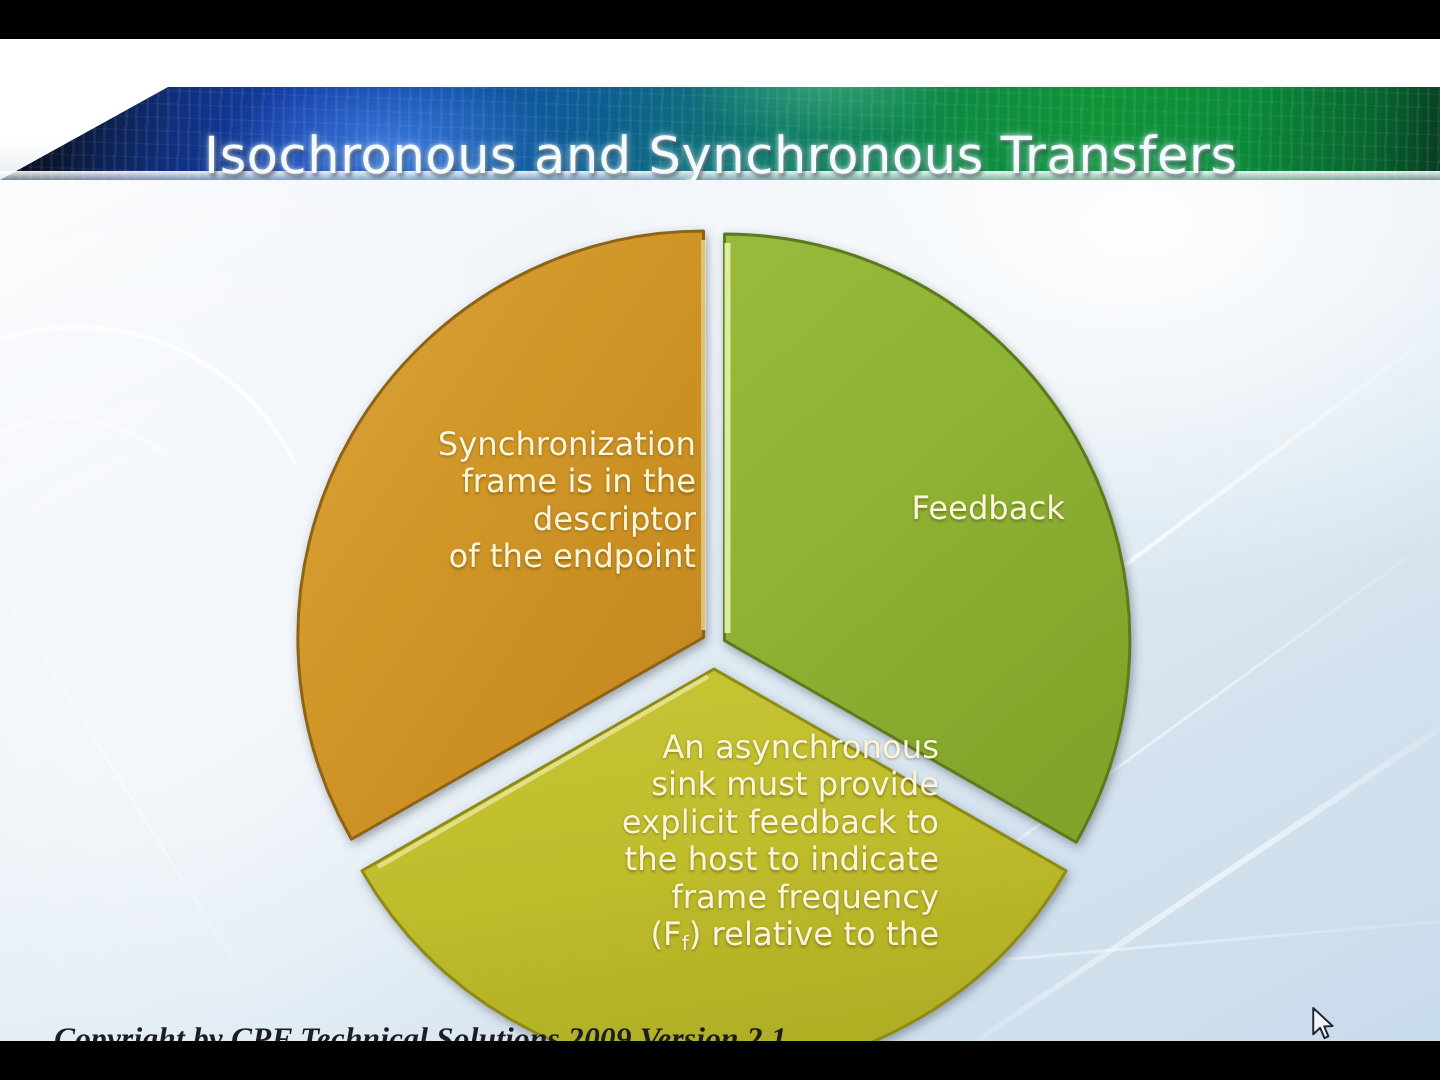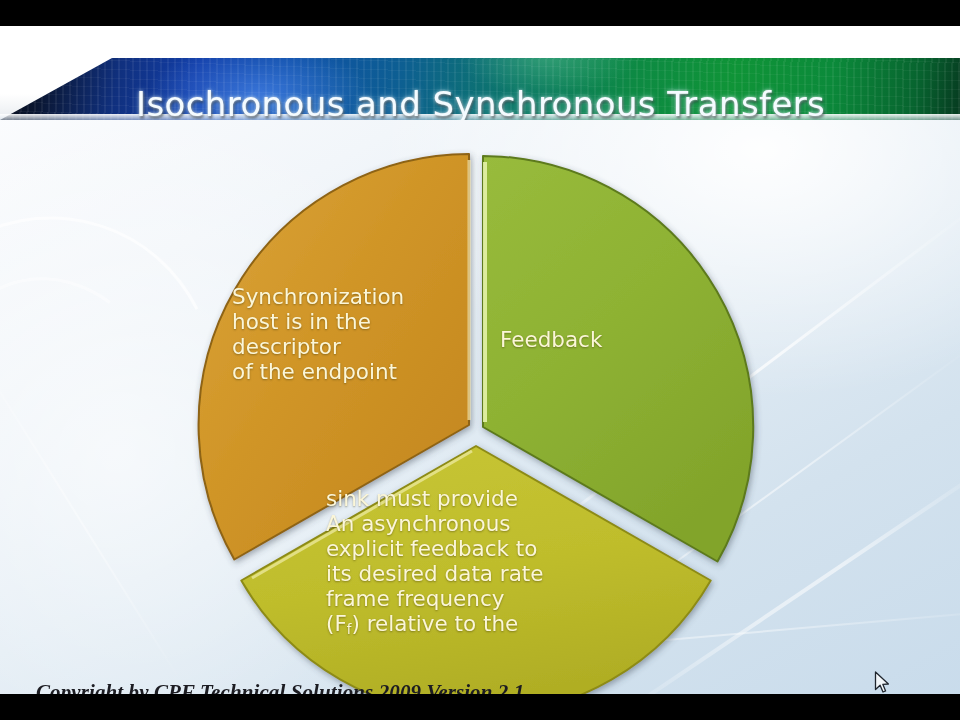--- a/index.html
+++ b/index.html
@@ -149,21 +149,21 @@
     width: 580px;
     height: 566px;
   }
   #pie-chart svg { display: block; width: 580px; height: 566px; overflow: visible; }
 
   .slice-label {
     position: absolute;
     color: #fbf6d8;
     font-family: "DejaVu Sans", sans-serif;
     font-weight: 400;
-    text-align: left;
+    text-align: right;
     line-height: 1.16;
     text-shadow: 0 1px 2px rgba(60,50,10,0.45);
     pointer-events: none;
   }
   #label-orange {
     left: 46px;
     top: 155px;
     width: 232px;
     font-size: 21.5px;
   }
@@ -294,34 +294,34 @@
           <path d="M 290 316
                    L 524.7 450.5
                    A 271 271 0 0 1 55.3 450.5
                    Z" fill="url(#gradYellow)" stroke="#8d8b16" stroke-width="2" stroke-linejoin="round"></path>
           <path d="M 66 448 L 286 321" stroke="#efeda8" stroke-width="3" stroke-opacity="0.7" fill="none"></path>
         </g>
       </svg>
 
       <div class="slice-label" id="label-orange">
         <div>Synchronization</div>
-        <div>host is in the</div>
+        <div>frame is in the</div>
         <div>descriptor</div>
         <div>of the endpoint</div>
       </div>
 
       <div class="slice-label" id="label-green">
         <div>Feedback</div>
       </div>
 
       <div class="slice-label" id="label-yellow">
+        <div>An asynchronous</div>
         <div>sink must provide</div>
-        <div>An asynchronous</div>
         <div>explicit feedback to</div>
-        <div>its desired data rate</div>
+        <div>the host to indicate</div>
         <div>frame frequency</div>
         <div><span>(F</span><sub>f</sub><span>) relative to the</span></div>
       </div>
     </div>
 
     <div id="copyright">Copyright by CPF Technical Solutions 2009 Version 2.1</div>
 
     <svg id="mouse-cursor" viewBox="0 0 16 24" xmlns="http://www.w3.org/2000/svg">
       <path d="M1.5 1 L1.5 18.5 L6.1 14.2 L9.0 21.0 L11.6 19.9 L8.8 13.3 L14.4 13.0 Z" fill="#f2f6f9" stroke="#20262e" stroke-width="1.3" stroke-linejoin="round"></path>
     </svg>

